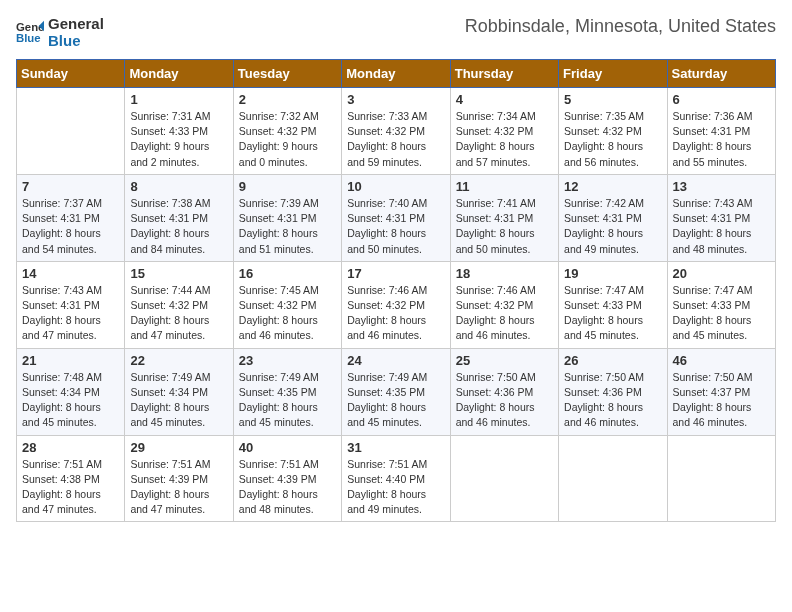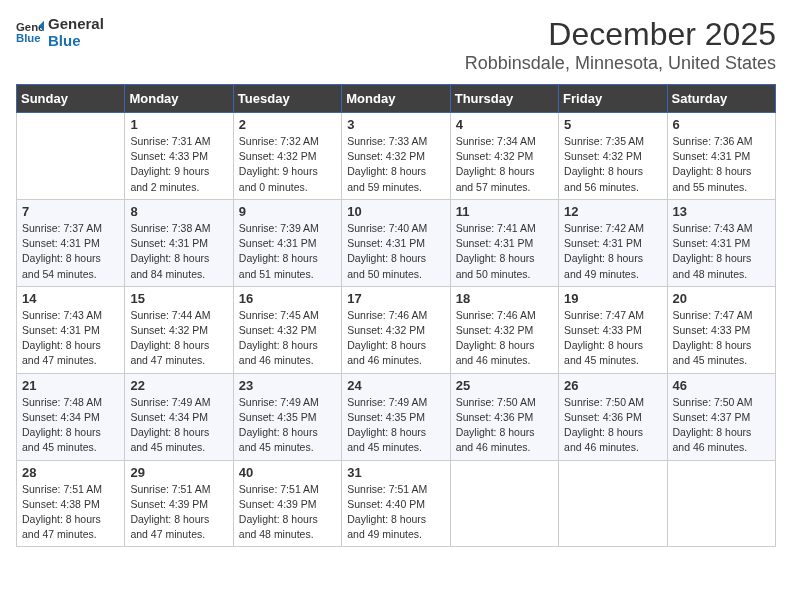--- a/index.html
+++ b/index.html
@@ -36,21 +36,21 @@
     .location {
       font-size: 18px;
       color: #555;
     }
     .calendar {
       width: 100%;
       border-collapse: collapse;
       border: 1px solid #ccc;
     }
     .calendar th {
-      background-color: #404040;
+      background-color: #a16207;
       color: #fff;
       font-size: 13px;
       font-weight: bold;
       padding: 6px 4px;
       text-align: left;
       border: 1px solid #3a65b0;
     }
     .calendar td {
       vertical-align: top;
       padding: 4px 5px;
@@ -86,21 +86,20 @@
       <text y="14" font-size="13" font-weight="bold" fill="#333" font-family="Arial">General</text>
       <text y="26" font-size="13" font-weight="bold" fill="#1a6faf" font-family="Arial">Blue</text>
       <polygon points="26,8 32,2 32,14" fill="#1a6faf"></polygon>
     </svg>
     <div>
       <div style="font-size:15px;font-weight:bold;color:#333;line-height:1.1;">General</div>
       <div style="font-size:15px;font-weight:bold;color:#1a6faf;line-height:1.1;">Blue</div>
     </div>
   </div>
   <div class="title-area">
-    <div class="month-title">December 2025</div>
     <div class="location">Robbinsdale, Minnesota, United States</div>
   </div>
 </div>
 
 <table class="calendar">
   <thead>
     <tr>
     <th>Sunday</th>
         <th>Monday</th>
         <th>Tuesday</th>

